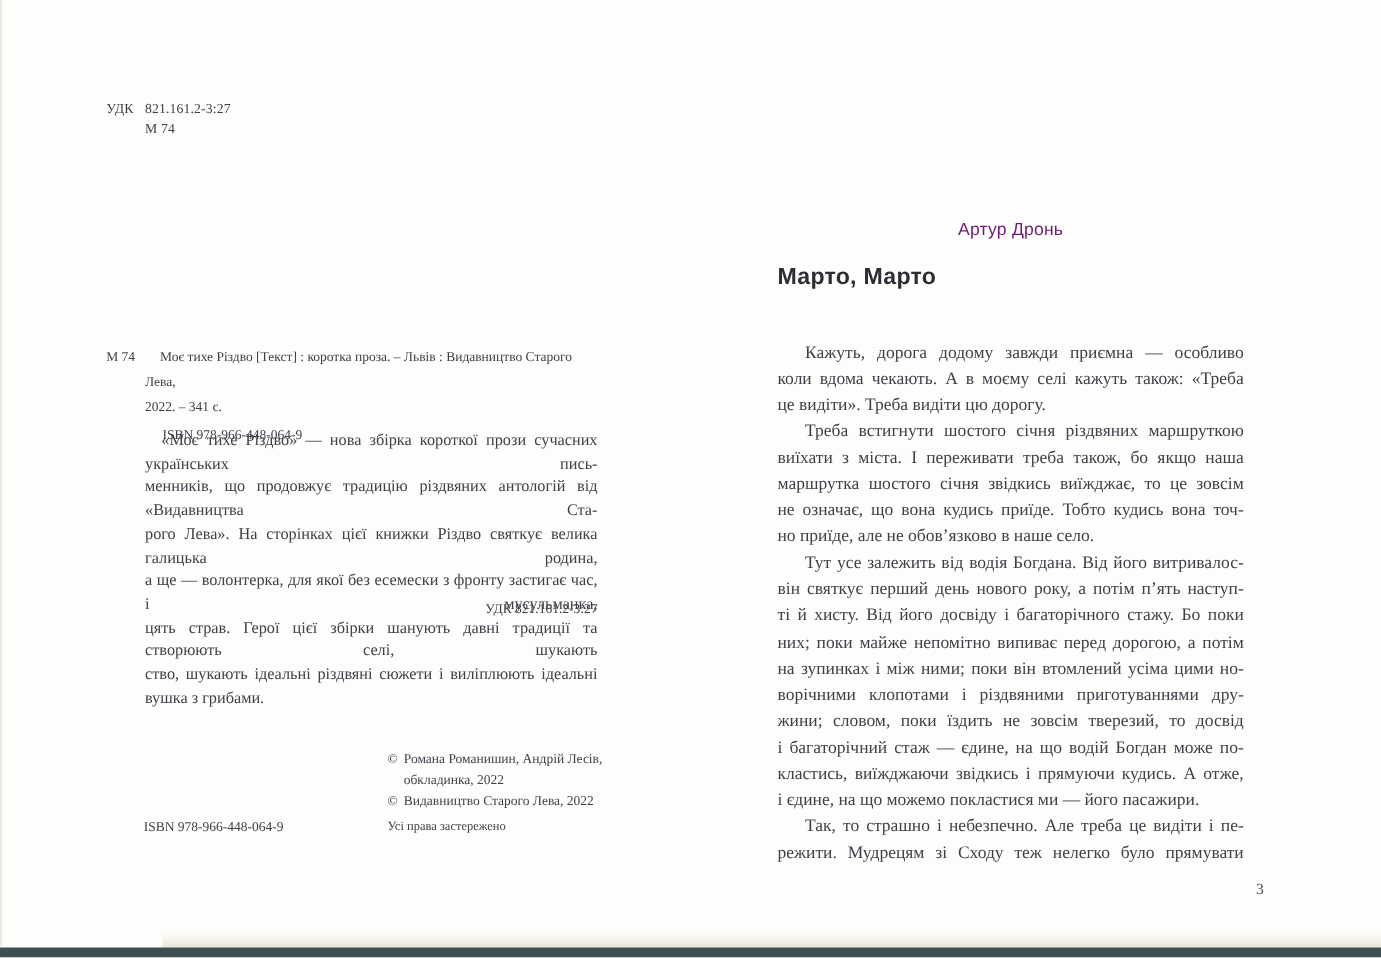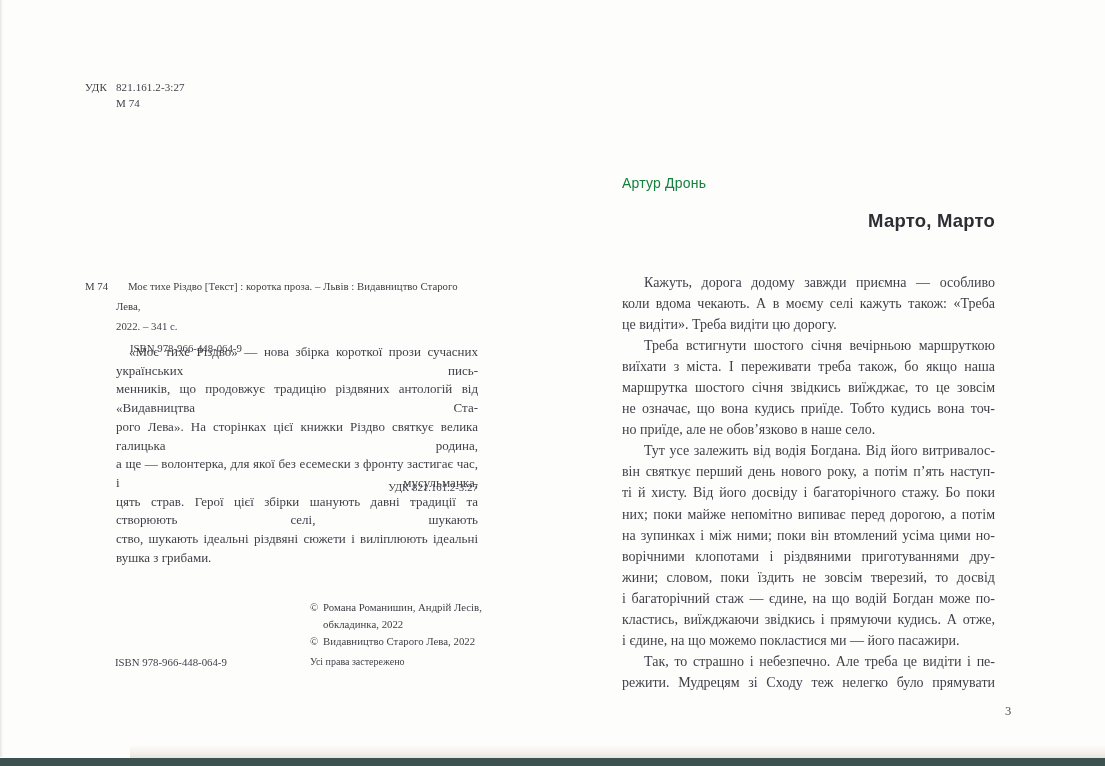--- a/index.html
+++ b/index.html
@@ -33,25 +33,25 @@
 
   .copyright { position:absolute; left:310px; top:599px; font-size:10.8px; line-height:17px; }
   .c-entry { position:relative; padding-left:13px; }
   .c-sym { position:absolute; left:0; top:0; }
 
   .isbn-bottom { position:absolute; left:115px; top:656px; font-size:10.8px; }
   .rights { position:absolute; left:310px; top:656px; font-size:10px; }
 
   
   .author {
-    position:absolute; left:622px; top:175px; width:373px; text-align:left;
-    font-family:"Liberation Sans", sans-serif; font-size:14px; color:#15803d; letter-spacing:0.2px;
+    position:absolute; left:622px; top:175px; width:373px; text-align:center;
+    font-family:"Liberation Sans", sans-serif; font-size:14px; color:#701a75; letter-spacing:0.2px;
   }
   .title {
-    position:absolute; left:622px; top:210px; width:373px; text-align:right;
+    position:absolute; left:622px; top:210px; width:373px; text-align:left;
     font-family:"Liberation Sans", sans-serif; font-size:18.5px; font-weight:bold;
     color:#2e2d34; letter-spacing:0.2px;
   }
   .body-text { position:absolute; left:622px; top:272px; width:373px; font-size:14px; line-height:21.05px; }
   .para .tline { text-align:justify; text-align-last:justify; }
   .para .tline.first { text-indent:22px; }
   .para .tline.last { text-align-last:left; }
   .para.cont .tline.last { text-align-last:justify; }
 
   .page-num { position:absolute; left:1002px; top:704px; width:12px; text-align:center; font-size:12.5px; color:#4a4952; }
@@ -117,21 +117,21 @@
     <div class="author">Артур Дронь</div>
     <div class="title">Марто, Марто</div>
 
     <div class="body-text">
       <div class="para">
           <div class="tline first">Кажуть, дорога додому завжди приємна — особливо</div>
           <div class="tline">коли вдома чекають. А в моєму селі кажуть також: «Треба</div>
           <div class="tline last">це видіти». Треба видіти цю дорогу.</div>
         </div>
       <div class="para">
-          <div class="tline first">Треба встигнути шостого січня вечірньою маршруткою</div>
+          <div class="tline first">Треба встигнути шостого січня різдвяних маршруткою</div>
           <div class="tline">виїхати з міста. І переживати треба також, бо якщо наша</div>
           <div class="tline">маршрутка шостого січня звідкись виїжджає, то це зовсім</div>
           <div class="tline">не означає, що вона кудись приїде. Тобто кудись вона точ-</div>
           <div class="tline last">но приїде, але не обов’язково в наше село.</div>
         </div>
       <div class="para">
           <div class="tline first">Тут усе залежить від водія Богдана. Від його витривалос-</div>
           <div class="tline">він святкує перший день нового року, а потім п’ять наступ-</div>
           <div class="tline">ті й хисту. Від його досвіду і багаторічного стажу. Бо поки</div>
           <div class="tline">них; поки майже непомітно випиває перед дорогою, а потім</div>

